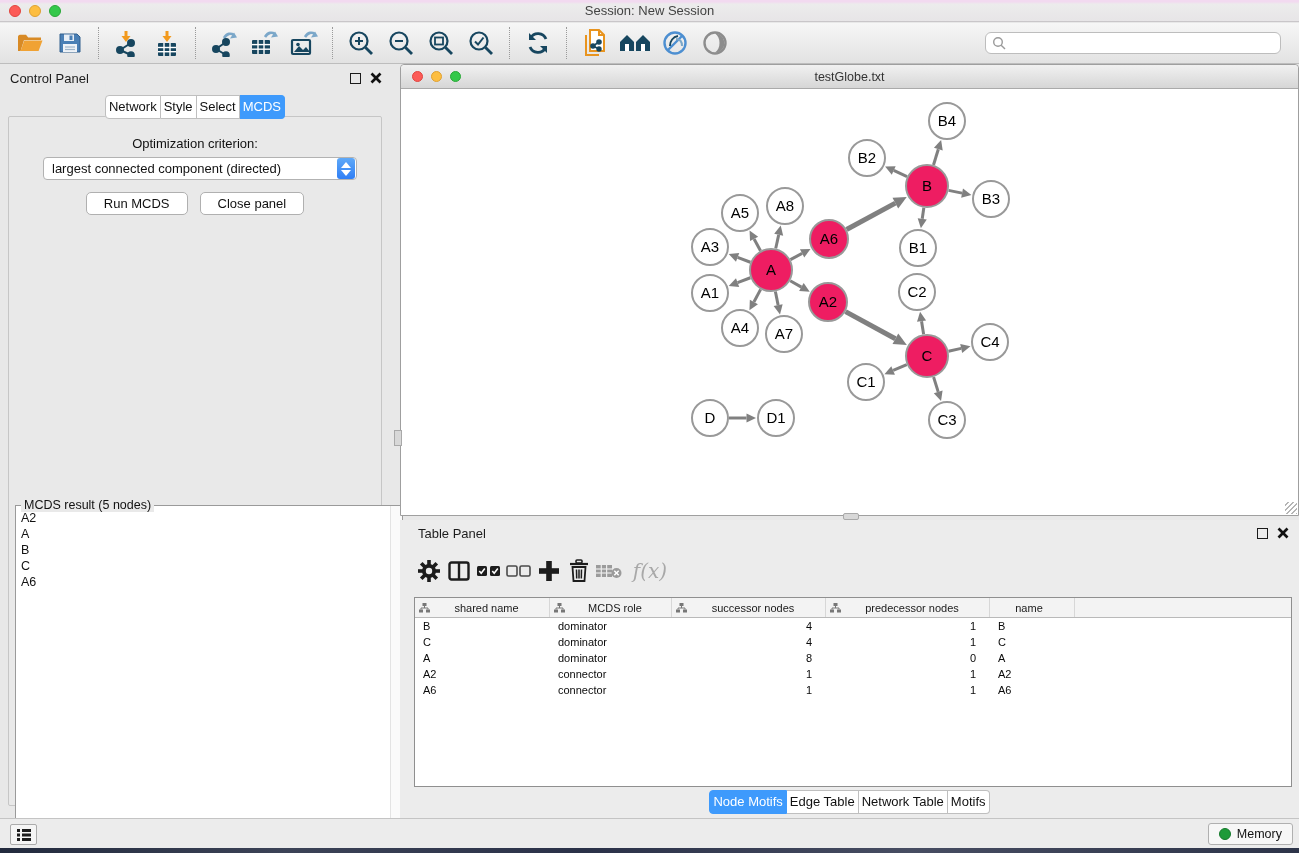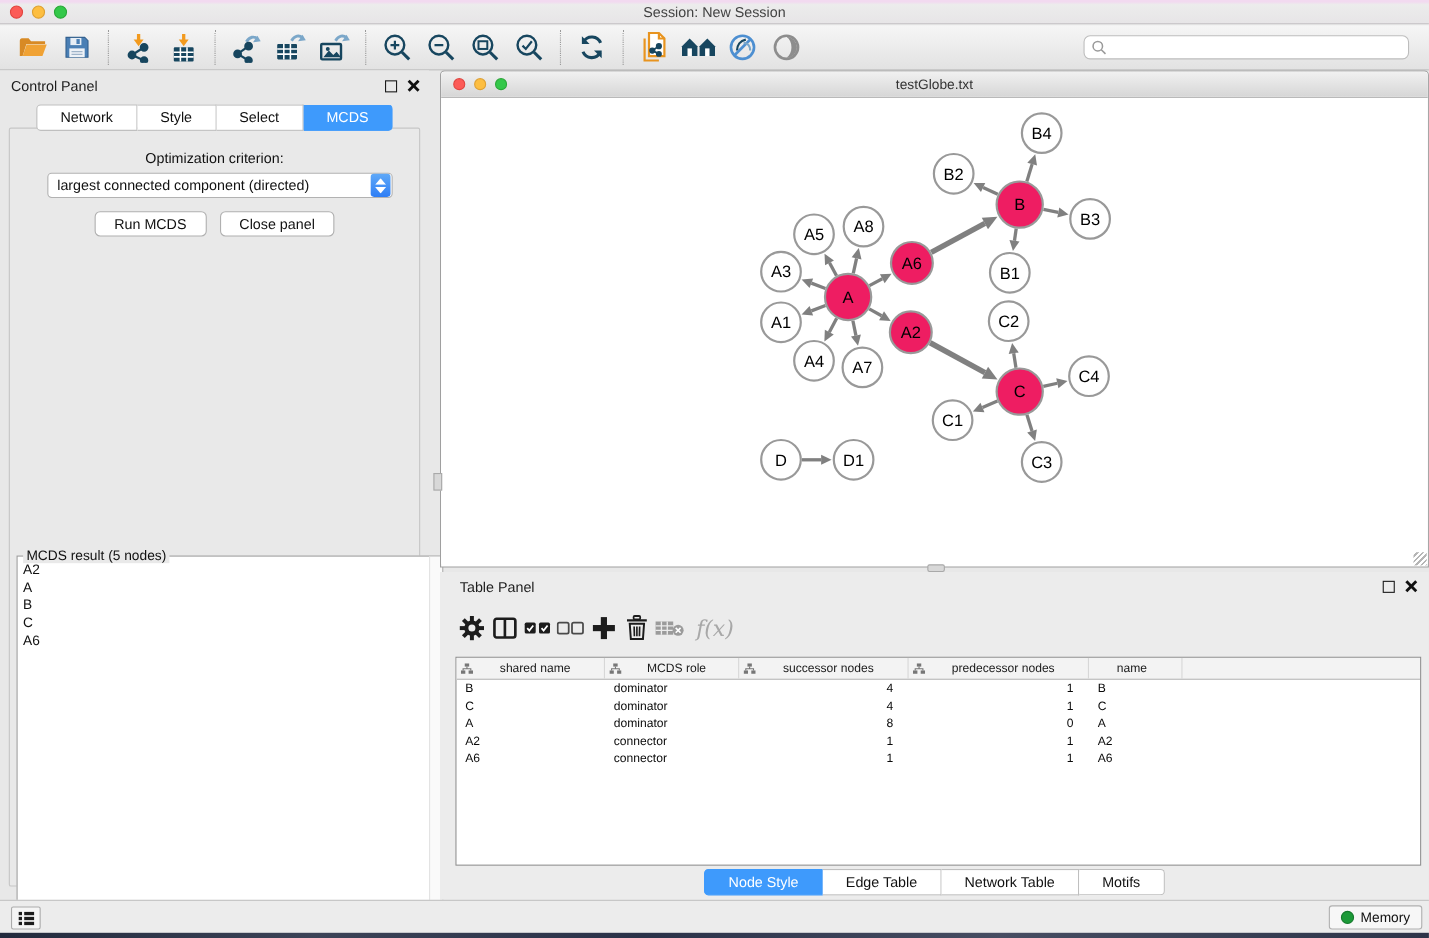--- a/index.html
+++ b/index.html
@@ -30,21 +30,21 @@
   .searchbox input { border:none; outline:none; flex:1; font-size:12px; background:transparent;
     font-family:"Liberation Sans",sans-serif; margin-left:4px; }
 
   
   .control-panel { position:absolute; left:0; top:64px; width:390px; height:749px; background:#e8e8e8; }
   .cp-header { position:absolute; left:0; top:4px; width:100%; height:22px; }
   .cp-header .cp-title { position:absolute; left:10px; top:3px; font-size:13px; color:#1d1d1d; }
   .win-icons { position:absolute; right:8px; top:4px; display:flex; gap:9px; align-items:center; }
   .float-box { width:11px; height:11px; border:1.5px solid #1b1b1b; background:transparent; }
   .cp-tabs { position:absolute; left:0; top:31px; width:100%; display:flex; justify-content:center; z-index:2; }
-  .seg { background:#fff; border:1px solid #bfbfbf; border-left:none; padding:3px 21px 4px;
+  .seg { background:#fff; border:1px solid #bfbfbf; border-left:none; padding:3px 3px 4px;
     font-size:13px; color:#111; }
   .seg:first-child { border-left:1px solid #bfbfbf; border-radius:4px 0 0 4px; }
   .seg:last-child { border-radius:0 4px 4px 0; }
   .seg.active { background:#3e9afc; border-color:#3e9afc; color:#fff; }
   .cp-content { position:absolute; left:8px; top:52px; width:374px; height:690px;
     background:#e9e9e9; border:1px solid #c6c6c6; border-radius:2px; }
   .opt-label { position:absolute; left:0; width:100%; top:19px; text-align:center; font-size:13px; color:#111; }
   .dropdown { position:absolute; left:34px; top:40px; width:314px; height:23px; background:#fff;
     border:1px solid #b2b2b2; border-radius:4px; display:flex; align-items:center; }
   .dropdown .dd-text { flex:1; font-size:13px; color:#111; padding-left:8px; white-space:nowrap; }
@@ -592,21 +592,21 @@
         <div class="dt-row">
           <div class="dt-cell" style="width: 135px; text-align: left; padding: 0px 0px 0px 8px;">A6</div>
           <div class="dt-cell" style="width: 122px; text-align: left; padding: 0px 0px 0px 8px;">connector</div>
           <div class="dt-cell" style="width: 154px; text-align: right; padding: 0px 14px 0px 0px;">1</div>
           <div class="dt-cell" style="width: 164px; text-align: right; padding: 0px 14px 0px 0px;">1</div>
           <div class="dt-cell" style="width: 85px; text-align: left; padding: 0px 0px 0px 8px;">A6</div>
         </div>
       </div>
   </div>
   <div class="tp-tabs" id="tp-tabs">
-      <div class="seg active">Node Style</div>
+      <div class="seg active">Node Motifs</div>
       <div class="seg">Edge Table</div>
       <div class="seg">Network Table</div>
       <div class="seg">Motifs</div>
     </div>
 </div>
 
 <div class="statusbar">
   <div class="list-btn">
     <svg width="16" height="14" viewBox="0 0 16 14">
       <g fill="#1c1c1c">

